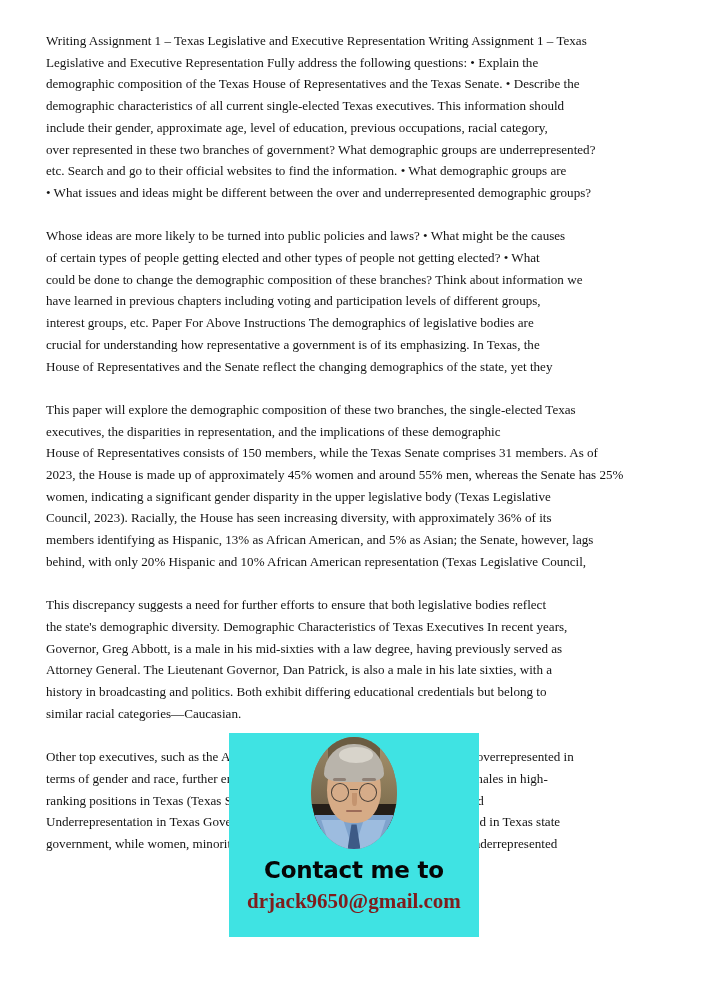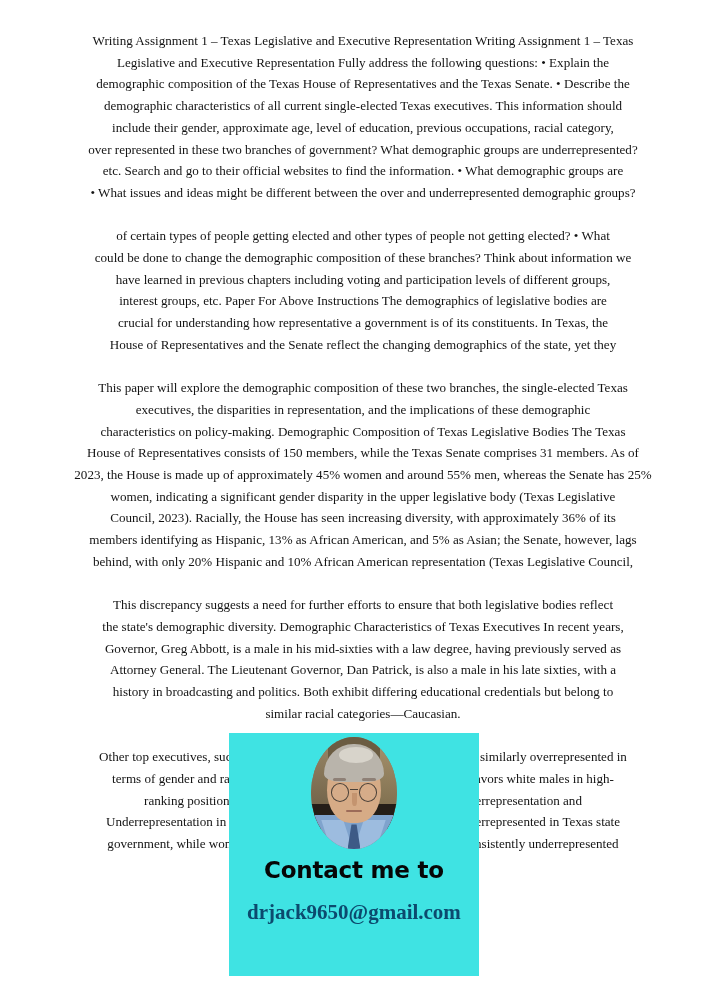--- a/index.html
+++ b/index.html
@@ -29,36 +29,35 @@
     color: #131313;
     font-family: "Liberation Serif", "DejaVu Serif", serif;
     font-size: 13.1px;
     line-height: 21.7px;
     text-align: left;
   }
 
   .para {
     margin: 0 0 21.7px 0;
     white-space: normal;
-    text-align: center;
   }
   .para:last-child { margin-bottom: 0; }
 
   .para .ln {
     display: block;
     white-space: pre;
   }
 
   
   #contact-overlay {
     position: absolute;
     left: 229px;
     top: 733px;
     width: 250px;
-    height: 243px;
+    height: 204px;
     background: #3fe3e3;
     box-sizing: border-box;
     display: flex;
     flex-direction: column;
     align-items: center;
     z-index: 20;
   }
 
   #avatar {
     position: relative;
@@ -199,27 +198,27 @@
     font-weight: bold;
     font-size: 23px;
     line-height: 29px;
     color: #060606;
     letter-spacing: -0.2px;
   }
   #contact-headline .hl {
     display: block;
   }
   #contact-email {
-    margin-top: 15px;
+    margin-top: 4px;
     text-align: center;
     font-family: "Liberation Serif", "DejaVu Serif", serif;
     font-weight: bold;
     font-size: 21px;
     line-height: 24px;
-    color: #0c4a6e;
+    color: #7f1d1d;
   }
 </style>
 </head>
 <body>
 
 <div id="page">
 
   <div id="doc-text">
 
     <div class="para">
@@ -227,32 +226,32 @@
       <span class="ln">Legislative and Executive Representation Fully address the following questions: • Explain the</span>
       <span class="ln">demographic composition of the Texas House of Representatives and the Texas Senate. • Describe the</span>
       <span class="ln">demographic characteristics of all current single-elected Texas executives. This information should</span>
       <span class="ln">include their gender, approximate age, level of education, previous occupations, racial category,</span>
       <span class="ln">over represented in these two branches of government? What demographic groups are underrepresented?</span>
       <span class="ln">etc. Search and go to their official websites to find the information. • What demographic groups are</span>
       <span class="ln">• What issues and ideas might be different between the over and underrepresented demographic groups?</span>
     </div>
 
     <div class="para">
+      <span class="ln">Whose ideas are more likely to be turned into public policies and laws? • What might be the causes</span>
       <span class="ln">of certain types of people getting elected and other types of people not getting elected? • What</span>
       <span class="ln">could be done to change the demographic composition of these branches? Think about information we</span>
       <span class="ln">have learned in previous chapters including voting and participation levels of different groups,</span>
       <span class="ln">interest groups, etc. Paper For Above Instructions The demographics of legislative bodies are</span>
-      <span class="ln">crucial for understanding how representative a government is of its constituents. In Texas, the</span>
+      <span class="ln">crucial for understanding how representative a government is of its emphasizing. In Texas, the</span>
       <span class="ln">House of Representatives and the Senate reflect the changing demographics of the state, yet they</span>
     </div>
 
     <div class="para">
       <span class="ln">This paper will explore the demographic composition of these two branches, the single-elected Texas</span>
       <span class="ln">executives, the disparities in representation, and the implications of these demographic</span>
-      <span class="ln">characteristics on policy-making. Demographic Composition of Texas Legislative Bodies The Texas</span>
       <span class="ln">House of Representatives consists of 150 members, while the Texas Senate comprises 31 members. As of</span>
       <span class="ln">2023, the House is made up of approximately 45% women and around 55% men, whereas the Senate has 25%</span>
       <span class="ln">women, indicating a significant gender disparity in the upper legislative body (Texas Legislative</span>
       <span class="ln">Council, 2023). Racially, the House has seen increasing diversity, with approximately 36% of its</span>
       <span class="ln">members identifying as Hispanic, 13% as African American, and 5% as Asian; the Senate, however, lags</span>
       <span class="ln">behind, with only 20% Hispanic and 10% African American representation (Texas Legislative Council,</span>
     </div>
 
     <div class="para">
       <span class="ln">This discrepancy suggests a need for further efforts to ensure that both legislative bodies reflect</span>

